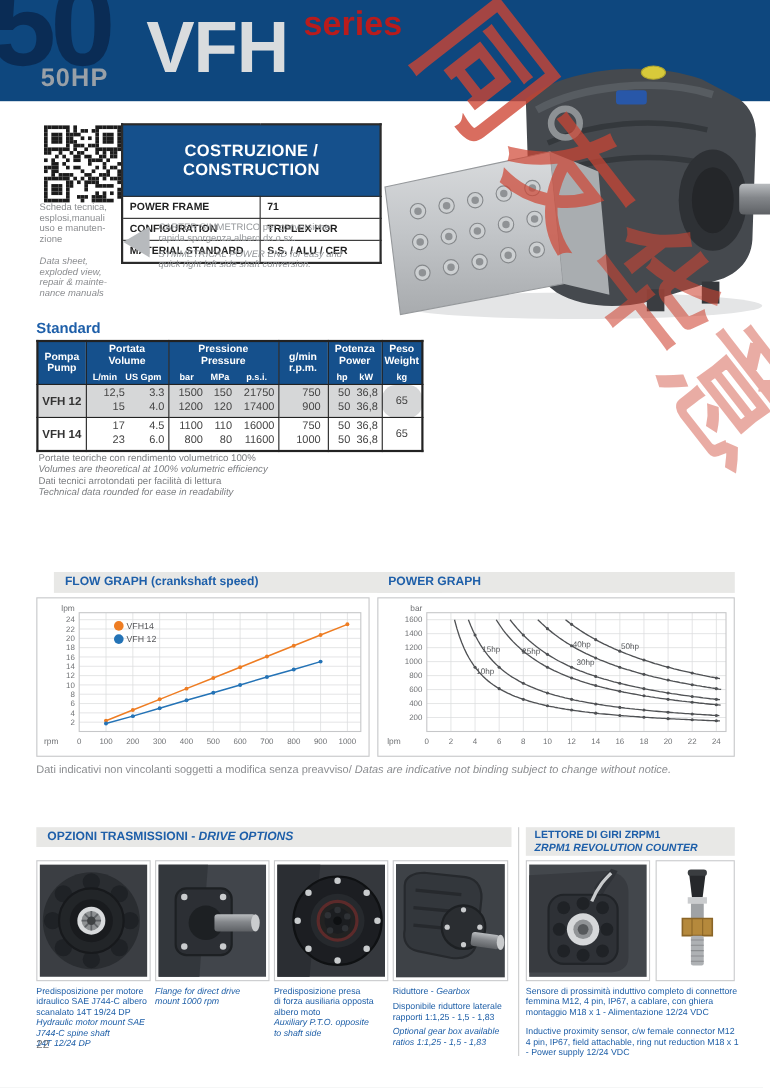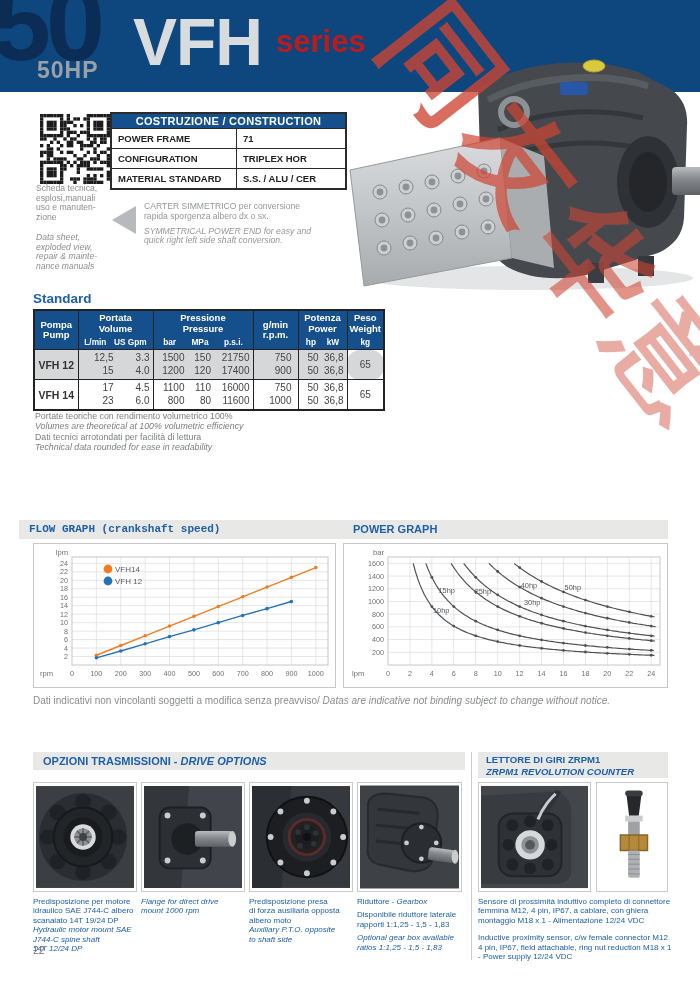--- a/index.html
+++ b/index.html
@@ -3,36 +3,36 @@
 <meta charset="utf-8">
 <style>
   html,body{margin:0;padding:0;background:#9aa0a6;}
   .page{position:relative;width:700px;height:989px;background:#ffffff;overflow:hidden;
         font-family:"Liberation Sans",sans-serif;margin:0 auto;}
   
   .banner{position:absolute;left:0;top:0;width:700px;height:92px;background:#0e477e;}
   .big50{position:absolute;left:-8px;top:-30px;font-size:106px;font-weight:800;letter-spacing:-5px;
          color:#0a2c55;line-height:1;}
   .hp{position:absolute;left:37px;top:57px;font-size:23px;font-weight:bold;color:#99a0a7;letter-spacing:1px;}
-  .series-wrap{position:absolute;left:133px;top:4px;display:flex;align-items:center;}
+  .series-wrap{position:absolute;left:133px;top:4px;display:flex;align-items:flex-start;}
   .vfh{font-size:66px;font-weight:800;color:#d9dcde;letter-spacing:-1px;}
   .serw{font-size:31px;font-weight:700;color:#b91c1c;margin-left:14px;}
   
   .pump{position:absolute;right:0;top:20px;width:362px;height:274px;}
   
   .wm{position:absolute;left:452px;top:-14px;z-index:6;transform:rotate(52deg);transform-origin:0 0;
       white-space:nowrap;font-size:112px;font-weight:bold;color:#cf4533;letter-spacing:12px;line-height:1;}
   .wm span{display:inline-block;}
   
   .qr{position:absolute;left:38px;top:112px;width:74px;height:74px;}
   .qrcap{position:absolute;left:36px;width:86px;font-size:8.6px;line-height:9.6px;color:#8b8d90;white-space:pre-line;}
   .italic{font-style:italic;}
   
   .ctable{position:absolute;left:110px;top:112px;border-collapse:collapse;border:2px solid #2b2b2b;}
-  .ctable th{background:#15508c;color:#ffffff;font-size:11px;font-weight:bold;padding:1px 2px;
+  .ctable th{background:#15508c;color:#ffffff;font-size:15px;font-weight:bold;padding:15px 2px;
              border:1px solid #2b2b2b;letter-spacing:.3px;}
   .ctable td{border:1px solid #2b2b2b;background:#ffffff;font-size:9.5px;font-weight:bold;color:#222;
              padding:4px 6px;}
   .ctable td.k{width:112px;} .ctable td.v{width:96px;}
   
   .carter-arrow{position:absolute;left:112px;top:206px;width:0;height:0;
     border-top:14px solid transparent;border-bottom:14px solid transparent;border-right:24px solid #b7babd;}
   .carter{position:absolute;left:144px;top:202px;width:220px;font-size:8.6px;line-height:9.8px;color:#94979a;}
   .carter p{margin:0 0 5px 0;white-space:pre-line;}
   
@@ -566,21 +566,21 @@
         </tbody>
       </table>
     </div>
   <div class="std-notes" id="std-notes">
       <div>Portate teoriche con rendimento volumetrico 100%</div>
       <div class="italic">Volumes are theoretical at 100% volumetric efficiency</div>
       <div>Dati tecnici arrotondati per facilità di lettura</div>
       <div class="italic">Technical data rounded for ease in readability</div>
     </div>
 
-  <div class="band" style="left:19px;top:520px;width:353px;font-family:Liberation Mono, monospace;">FLOW GRAPH (crankshaft speed)</div>
+  <div class="band" style="left:49px;top:520px;width:353px;">FLOW GRAPH (crankshaft speed)</div>
   <div class="chartbox" style="left:33px;width:303px;">
     <svg id="flow-chart" width="301" height="143">
         <line x1="38" y1="112.52941176470588" x2="294" y2="112.52941176470588" stroke="#dcdddf" stroke-width="0.7"></line>
         <line x1="38" y1="104.05882352941177" x2="294" y2="104.05882352941177" stroke="#dcdddf" stroke-width="0.7"></line>
         <line x1="38" y1="95.58823529411765" x2="294" y2="95.58823529411765" stroke="#dcdddf" stroke-width="0.7"></line>
         <line x1="38" y1="87.11764705882354" x2="294" y2="87.11764705882354" stroke="#dcdddf" stroke-width="0.7"></line>
         <line x1="38" y1="78.64705882352942" x2="294" y2="78.64705882352942" stroke="#dcdddf" stroke-width="0.7"></line>
         <line x1="38" y1="70.1764705882353" x2="294" y2="70.1764705882353" stroke="#dcdddf" stroke-width="0.7"></line>
         <line x1="38" y1="61.705882352941174" x2="294" y2="61.705882352941174" stroke="#dcdddf" stroke-width="0.7"></line>
         <line x1="38" y1="53.23529411764706" x2="294" y2="53.23529411764706" stroke="#dcdddf" stroke-width="0.7"></line>

